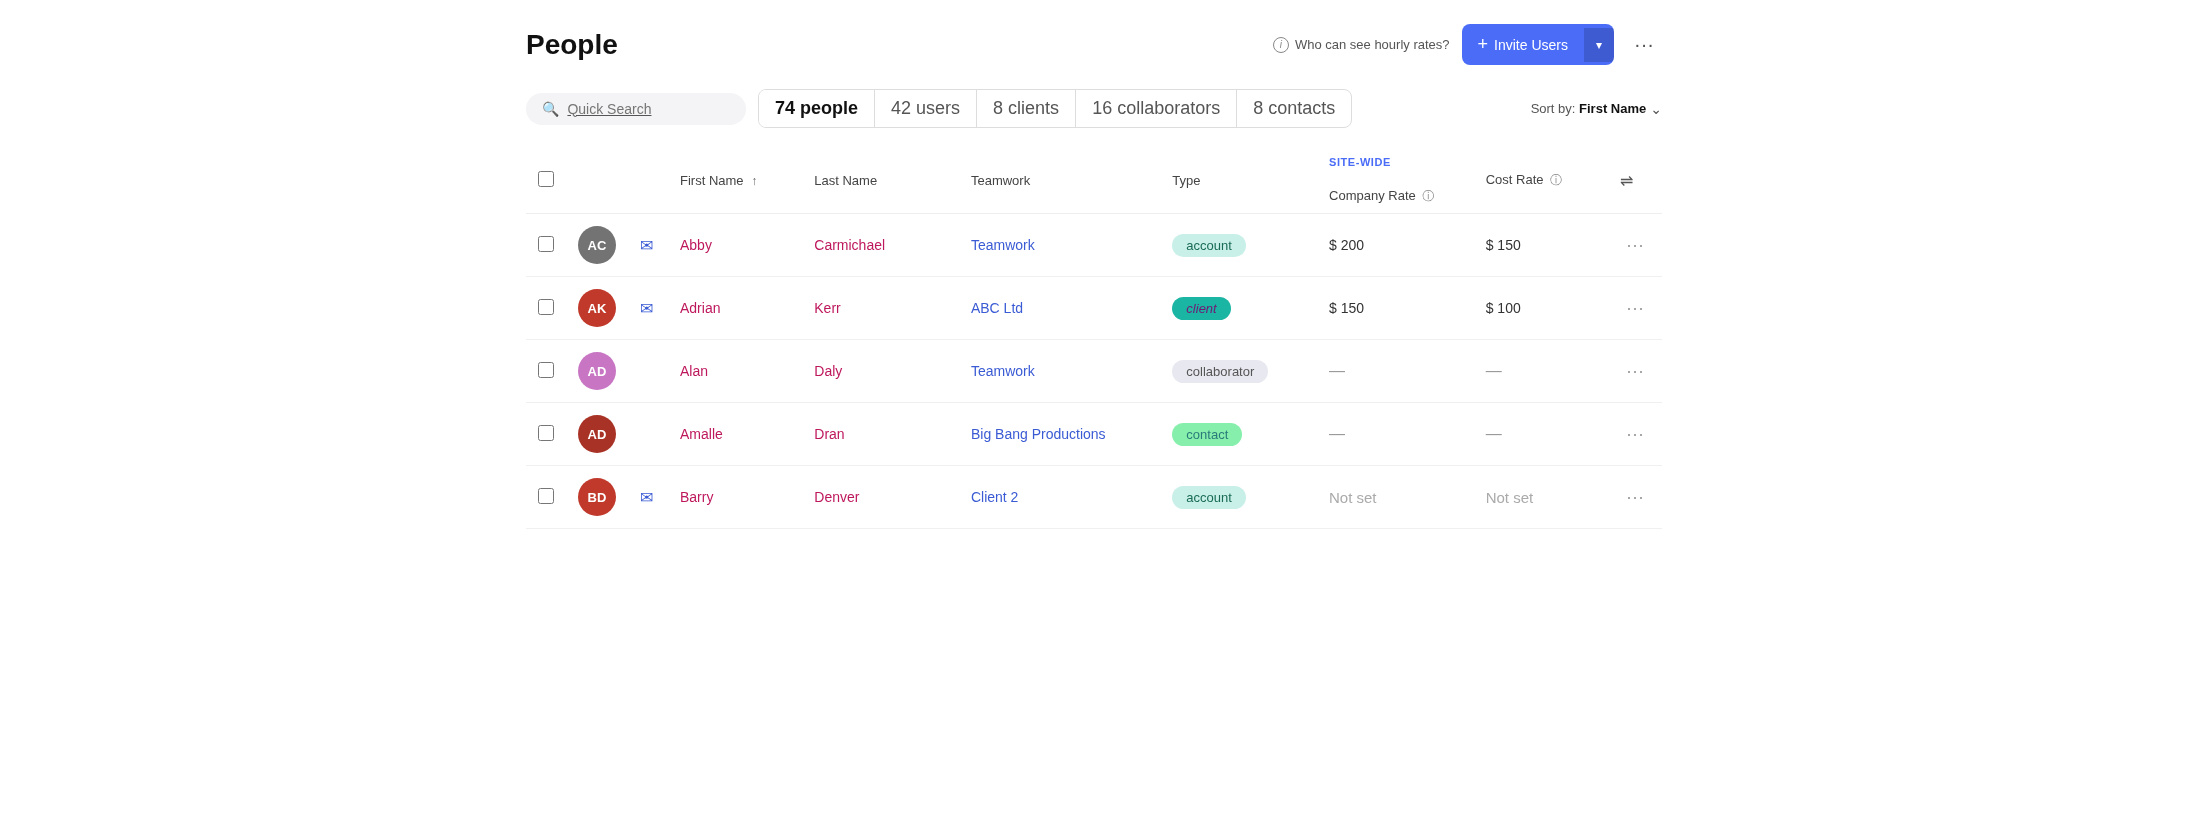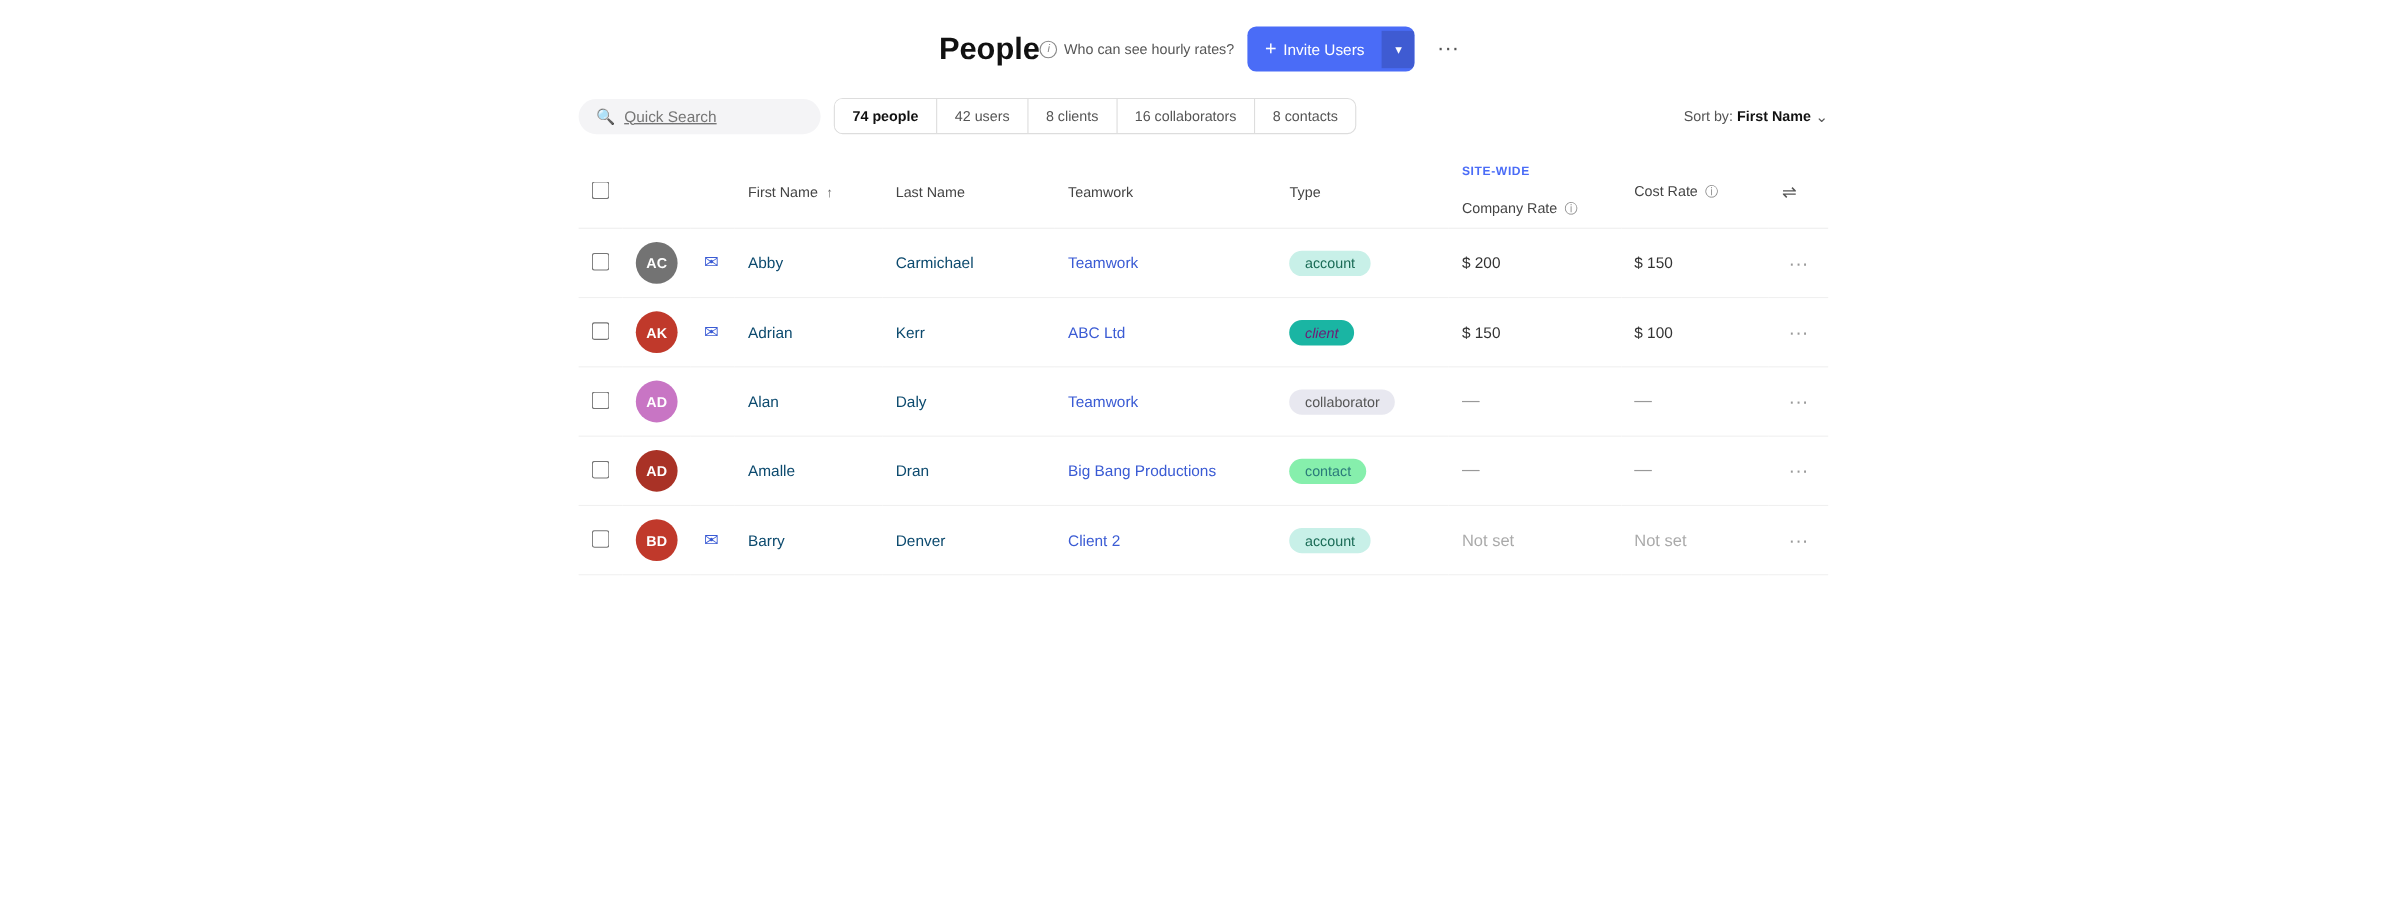--- a/index.html
+++ b/index.html
@@ -1,39 +1,39 @@
 <!DOCTYPE html>
 <html><head>
   <meta charset="utf-8">
   <style>
     * { box-sizing: border-box; margin: 0; padding: 0; }
     body { font-family: -apple-system, BlinkMacSystemFont, 'Segoe UI', sans-serif; background: #fff; color: #1a1a2e; font-size: 14px; }
 
     .page { padding: 24px 32px; max-width: 1200px; margin: 0 auto; }
 
     
-    .header { display: flex; align-items: center; justify-content: center; margin-bottom: 24px; }
+    .header { display: flex; align-items: center; justify-content: space-between; margin-bottom: 24px; }
     .page-title { font-size: 28px; font-weight: 700; color: #111; }
     .header-right { display: flex; align-items: center; gap: 12px; }
     .hourly-rates-info { display: flex; align-items: center; gap: 6px; color: #555; font-size: 13px; cursor: pointer; }
     .info-icon { width: 16px; height: 16px; border: 1.5px solid #888; border-radius: 50%; display: inline-flex; align-items: center; justify-content: center; font-size: 10px; font-style: italic; color: #888; }
     .invite-btn-group { display: flex; align-items: center; background: #4a6cf7; border-radius: 8px; overflow: hidden; }
     .invite-btn-main { background: none; border: none; color: #fff; padding: 10px 16px; font-size: 14px; font-weight: 500; cursor: pointer; display: flex; align-items: center; gap: 6px; }
     .invite-btn-main .plus { font-size: 18px; font-weight: 300; }
     .invite-btn-dropdown { background: rgba(0,0,0,0.15); border: none; color: #fff; padding: 10px 12px; cursor: pointer; font-size: 12px; }
     .more-options-btn { background: none; border: none; cursor: pointer; color: #555; font-size: 20px; padding: 4px 8px; }
 
     
     .toolbar { display: flex; align-items: center; justify-content: space-between; margin-bottom: 20px; }
     .toolbar-left { display: flex; align-items: center; gap: 12px; }
     .search-box { display: flex; align-items: center; gap: 8px; background: #f4f4f6; border-radius: 24px; padding: 8px 16px; width: 220px; }
     .search-icon { color: #888; font-size: 14px; }
     .search-input { background: none; border: none; outline: none; font-size: 14px; color: #555; width: 100%; text-decoration: underline; }
     .filter-tabs { display: flex; align-items: center; border: 1px solid #ddd; border-radius: 8px; overflow: hidden; }
-    .filter-tab { padding: 8px 16px; border: none; background: none; cursor: pointer; font-size: 13px; color: #555; border-right: 1px solid #ddd; white-space: nowrap; }
+    .filter-tab { padding: 8px 16px; border: none; background: none; cursor: pointer; font-size: 18px; color: #555; border-right: 1px solid #ddd; white-space: nowrap; }
     .filter-tab:last-child { border-right: none; }
     .filter-tab.active { font-weight: 700; color: #111; background: #fff; }
     .sort-label { font-size: 13px; color: #555; }
     .sort-label strong { color: #111; }
     .sort-dropdown { display: flex; align-items: center; gap: 4px; cursor: pointer; }
 
     
     .table-container { width: 100%; }
     table { width: 100%; border-collapse: collapse; }
     thead th { padding: 8px 12px; text-align: left; font-size: 13px; font-weight: 500; color: #444; border-bottom: 1px solid #eee; }
@@ -51,21 +51,21 @@
 
     tbody tr { border-bottom: 1px solid #f0f0f0; }
     tbody td { padding: 12px 12px; vertical-align: middle; }
 
     .checkbox-cell { text-align: center; }
     .row-checkbox { width: 16px; height: 16px; cursor: pointer; accent-color: #4a6cf7; }
     .avatar { width: 38px; height: 38px; border-radius: 50%; display: flex; align-items: center; justify-content: center; font-weight: 700; font-size: 13px; color: #fff; }
 
     .email-icon { color: #3a5bd4; font-size: 16px; }
 
-    .person-name { color: #0c4a6e; text-decoration: none; font-size: 14px; }
+    .person-name { color: #be185d; text-decoration: none; font-size: 14px; }
 
     .company-link { color: #3a5bd4; text-decoration: none; font-size: 14px; }
 
     .type-badge { display: inline-block; padding: 4px 14px; border-radius: 20px; font-size: 13px; }
     .badge-account { background: #c8f0e8; color: #1a6b56; }
     .badge-client { background: #1ab5a3; color: #701a75; font-style: italic; }
     .badge-collaborator { background: #e8e8f0; color: #555; }
     .badge-contact { background: #86efac; color: #2a7a7a; }
 
     .rate-value { font-size: 14px; color: #333; }

